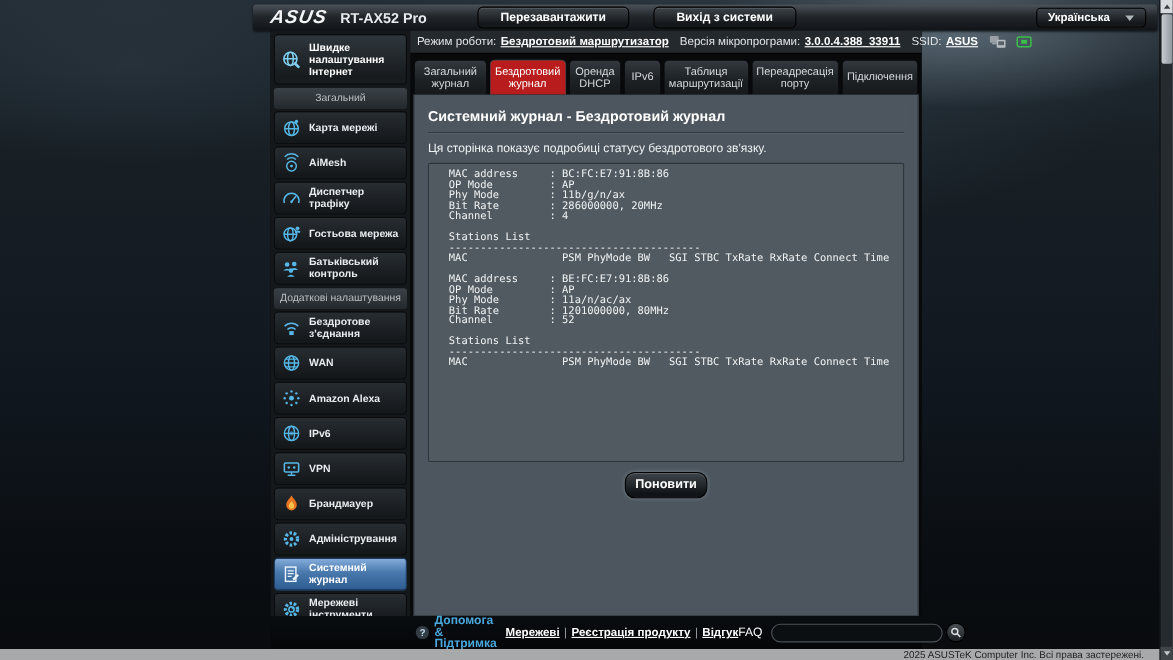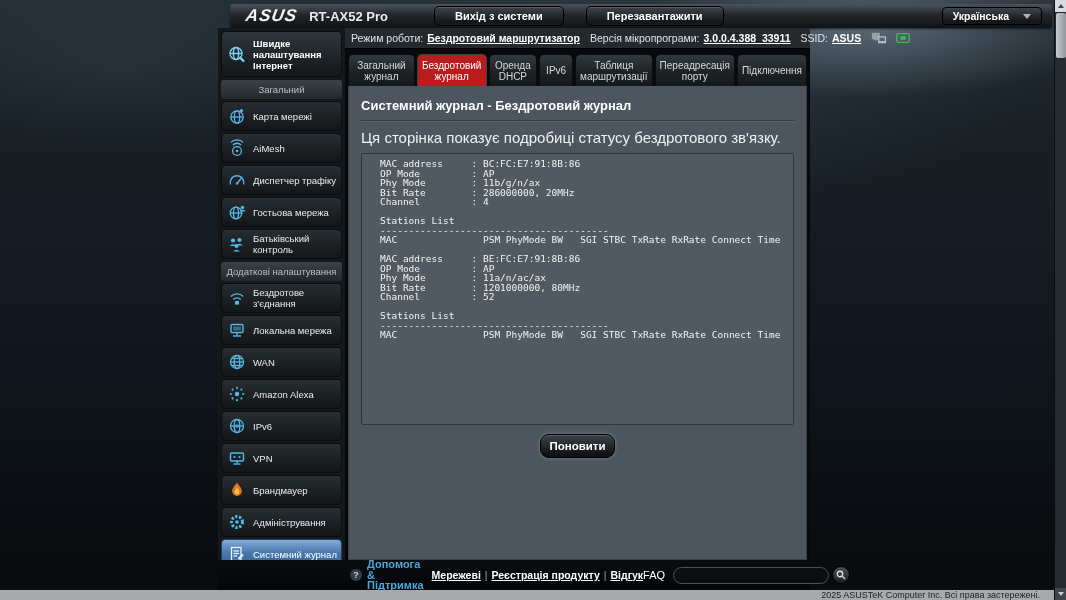--- a/index.html
+++ b/index.html
@@ -22,53 +22,53 @@
   .banner-btn{margin-left:46px;background:linear-gradient(180deg,#3d4449,#15181b 80%);
     border:1px solid #000;border-radius:5px;color:#fff;font-weight:bold;font-size:11px;
     padding:3px 20px;cursor:pointer;box-shadow:inset 0 1px 0 rgba(255,255,255,.15);}
   .banner-btn + .banner-btn{margin-left:22px;}
   .lang{margin-left:auto;margin-right:10px;display:flex;align-items:center;gap:14px;
     background:linear-gradient(180deg,#3d4449,#15181b 80%);border:1px solid #000;
     border-radius:4px;color:#fff;font-weight:bold;font-size:10.5px;padding:2px 10px;cursor:pointer;}
   .caret{width:0;height:0;border-left:4px solid transparent;border-right:4px solid transparent;
     border-top:5px solid #aeb4b8;}
   
-  .app{position:absolute;left:218px;top:28px;width:592px;height:562px;background:#07090b;
+  .app{position:absolute;left:246px;top:28px;width:592px;height:562px;background:#07090b;
     display:flex;flex-direction:column;}
   .app-body{flex:1;display:flex;min-height:0;}
   
   .sidebar{width:127px;background:#14181b;padding:2px 2px 0 2px;box-sizing:border-box;}
   .qis{display:flex;align-items:center;gap:5px;margin:1px;padding:3px 4px;
     background:linear-gradient(180deg,#2f373c,#171b1e 85%);border:1px solid #0a0c0d;border-radius:4px;
     color:#fff;font-weight:bold;font-size:9.5px;line-height:11px;min-height:38px;cursor:pointer;}
   .sec-hdr{margin:3px 1px 2px 1px;padding:4px 2px;text-align:center;
     background:linear-gradient(180deg,#3b4247,#23282c);border-radius:3px;
     color:#b9bfc3;font-size:9.5px;}
   .nav-item{display:flex;align-items:center;gap:5px;margin:2px 1px;padding:3px 4px;
     background:linear-gradient(180deg,#272d31,#15181b 90%);border:1px solid #0a0c0d;border-radius:4px;
-    color:#e9edef;font-weight:normal;font-size:9.5px;line-height:11px;min-height:19px;cursor:pointer;}
+    color:#e9edef;font-weight:bold;font-size:9.5px;line-height:11px;min-height:19px;cursor:pointer;}
   .nav-item.active{background:linear-gradient(180deg,#83acda,#4878ac 45%,#2d5c90);border-color:#1e3f63;color:#fff;}
   .nav-icon{width:22px;height:22px;flex-shrink:0;display:flex;align-items:center;justify-content:center;}
   
   .content-col{flex:1;display:flex;flex-direction:column;min-width:0;}
   .info-bar{height:20px;background:#24292d;border-bottom:1px solid #000;display:flex;
     align-items:center;font-size:10.5px;color:#dfe3e5;padding:0 6px;white-space:nowrap;}
   .info-bar .lbl{margin-right:4px;}
   .info-bar a{color:#fff;font-weight:bold;text-decoration:underline;margin-right:10px;cursor:pointer;}
   .info-icons{margin-left:auto;display:flex;gap:8px;align-items:center;}
   .tabs{display:flex;gap:2px;margin:5px 3px 0 3px;height:32px;}
   .tab{background:linear-gradient(180deg,#33393e,#1d2225 55%,#15191c);border:1px solid #0b0d0f;border-bottom:none;
     border-radius:5px 5px 0 0;color:#d6dadc;font-size:10px;line-height:11px;text-align:center;
     display:flex;align-items:center;justify-content:center;padding:0 4px;cursor:pointer;}
   .tab.active{background:#b91c1c;color:#fff;border-color:#3a4248;}
   .panel{flex:1;margin:0 3px;background:#4d565e;border:1px solid #394147;border-top:none;
     padding:8px 12px 6px 12px;display:flex;flex-direction:column;min-height:0;}
   .page-title{color:#fff;font-weight:bold;font-size:13px;padding:4px 0 7px 0;
     border-bottom:1px solid #343c42;box-shadow:0 1px 0 rgba(255,255,255,.08);}
-  .page-desc{color:#eef1f2;font-size:15px;margin:8px 0 7px 0;}
+  .page-desc{color:#eef1f2;font-size:11px;margin:8px 0 7px 0;}
   .log-area{width:100%;box-sizing:border-box;height:272px;resize:none;
     background:#515a61;color:#f0f3f4;border:1px solid #2e353a;border-radius:2px;
     font-family:"DejaVu Sans Mono",monospace;font-size:9.5px;line-height:9.5px;
     padding:5px 18px;white-space:pre;overflow:auto;}
   .btn-row{text-align:center;margin-top:9px;}
   .refresh-btn{background:linear-gradient(180deg,#3d4449,#101417 85%);border:1px solid #000;
     border-radius:9px;color:#fff;font-weight:bold;font-size:11.5px;padding:5px 8px;cursor:pointer;
     box-shadow:0 0 4px rgba(200,220,235,.35), inset 0 1px 0 rgba(255,255,255,.15);}
   
   .footer{height:30px;background:linear-gradient(180deg,#0a0d10,#040608);display:flex;
@@ -97,22 +97,22 @@
   .copyright{position:absolute;bottom:0;left:0;width:1054px;height:10px;background:#a7a9ab;
     color:#1d2023;font-size:9px;line-height:10px;text-align:right;padding-right:14px;box-sizing:border-box;}
   svg{display:block;}
 </style>
 </head>
 <body>
 
 <div class="banner">
   <span class="logo">ASUS</span>
   <span class="model">RT-AX52 Pro</span>
+  <button class="banner-btn">Перезавантажити</button>
   <button class="banner-btn">Вихід з системи</button>
-  <button class="banner-btn">Перезавантажити</button>
   <div class="lang">
     <span>Українська</span>
     <span class="caret"></span>
   </div>
 </div>
 
 <div class="app">
   <div class="app-body">
 
     <div class="sidebar">
@@ -212,33 +212,20 @@
               <g stroke="#56b8e8" stroke-width="1.4" fill="none">
             <path d="M3.8,8.5 a8.6,8.6 0 0 1 12.4,0"></path>
                 <path d="M6.3,11.5 a5,5 0 0 1 7.4,0"></path>
             <rect x="8" y="13" width="4" height="3.6" fill="#56b8e8" stroke="none"></rect>
               </g>
             </svg>
         </span>
         <span>Бездротове з'єднання</span>
       </div>
 
-      <div class="nav-item">
-        <span class="nav-icon">
-          <svg width="20" height="20" viewBox="0 0 20 20">
-              <g stroke="#56b8e8" stroke-width="1.4" fill="none">
-            <rect x="4" y="4.5" width="12" height="8" rx="1"></rect>
-                <line x1="10" y1="12.5" x2="10" y2="15.5"></line>
-            <line x1="6" y1="16" x2="14" y2="16"></line>
-                <rect x="6" y="6.5" width="8" height="4" fill="#56b8e8" stroke="none" opacity="0.5"></rect>
-              </g>
-            </svg>
-        </span>
-        <span>Локальна мережа</span>
-      </div>
 
       <div class="nav-item">
         <span class="nav-icon">
           <svg width="20" height="20" viewBox="0 0 20 20">
               <g stroke="#56b8e8" stroke-width="1.3" fill="none">
             <circle cx="10" cy="10" r="6.5"></circle>
                 <ellipse cx="10" cy="10" rx="2.8" ry="6.5"></ellipse>
             <line x1="3.5" y1="10" x2="16.5" y2="10"></line>
                 <line x1="4.5" y1="6.5" x2="15.5" y2="6.5"></line>
                 <line x1="4.5" y1="13.5" x2="15.5" y2="13.5"></line>

